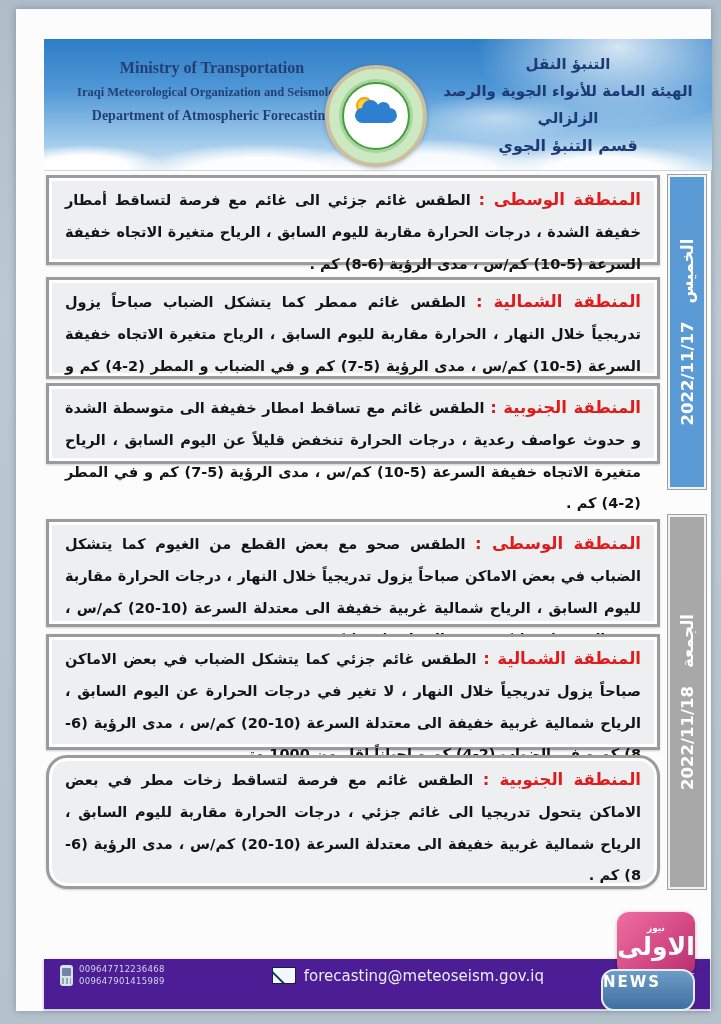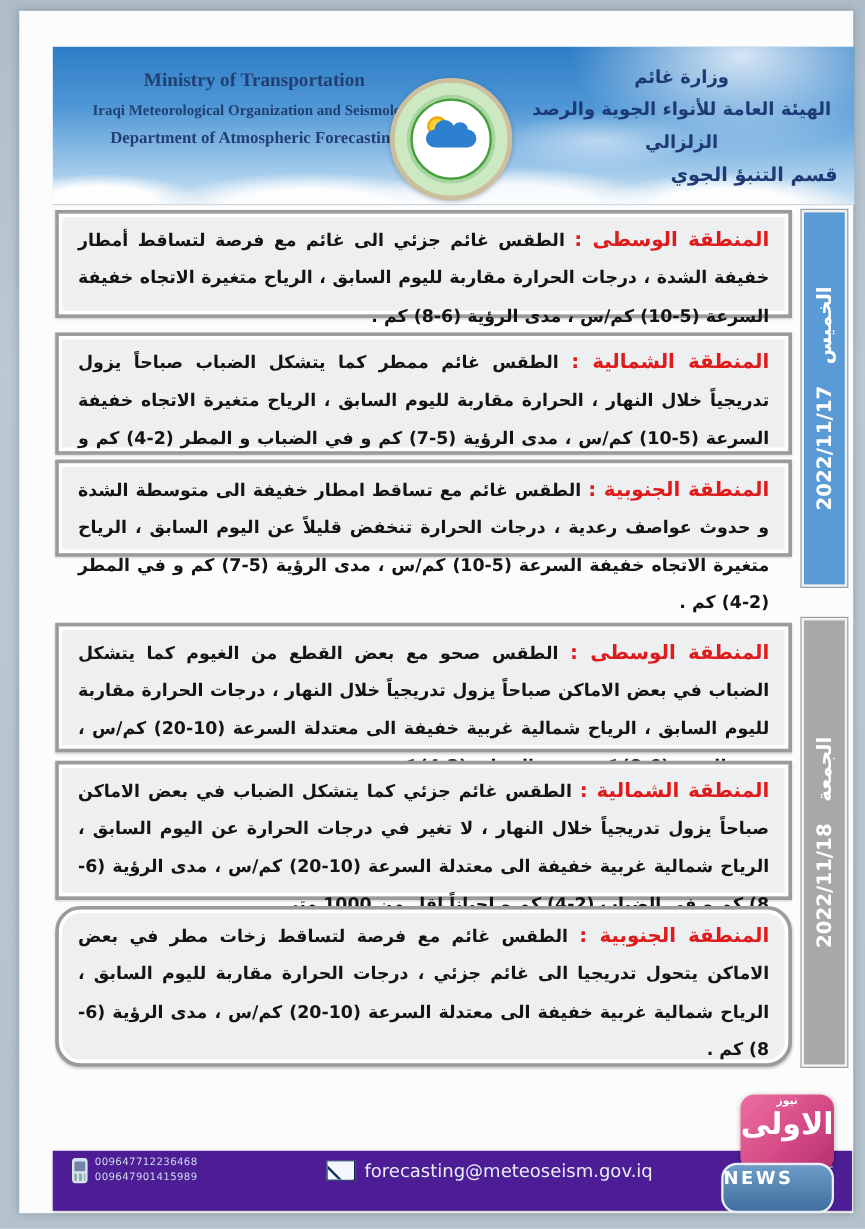--- a/index.html
+++ b/index.html
@@ -33,21 +33,21 @@
     text-align:center; line-height:1.75;
   }
   .hdr-en .l1 { font-size:16px; }
   .hdr-en .l2 { font-size:12.5px; }
   .hdr-en .l3 { font-size:14px; }
   .hdr-ar {
     position:absolute; right:14px; top:12px; width:260px;
     color:#1d3a75; font-weight:bold; text-align:center; line-height:1.8;
     direction:rtl; font-size:15px;
   }
-  .hdr-ar .a3 { font-size:16px;text-align:right; }
+  .hdr-ar .a3 { font-size:16px; }
   .logo {
     position:absolute; left:50%; top:26px; transform:translateX(-52%);
     width:102px; height:102px; border-radius:50%;
     background:#cde9c2; border:4px solid #cbbf9d;
     box-shadow:0 1px 4px rgba(0,40,80,.3);
   }
   .logo .ring {
     position:absolute; inset:13px; border-radius:50%;
     background:#ffffff; border:2px solid #45a03c;
     box-shadow:0 0 0 3px rgba(60,150,60,.25);
@@ -116,21 +116,21 @@
     text-align:center; font-size:14.5px; font-weight:bold; color:#e4eaf6;
     letter-spacing:1px; word-spacing:9px; padding-top:1px;
     font-family:"Liberation Sans", sans-serif;
   }
 
   
   .news-badge { position:absolute; right:16px; top:903px; width:94px; z-index:5; }
   .news-pink {
     width:78px; height:64px; margin-left:auto; border-radius:12px;
     background:linear-gradient(135deg,#ee6fa0 0%,#d44a86 55%,#b52f6e 100%);
-    color:#fff; direction:rtl; text-align:center; padding-top:2px;
+    color:#fff; direction:rtl; text-align:center; padding-top:12px;
     box-shadow:0 1px 4px rgba(0,0,0,.25);
   }
   .news-pink .small { font-size:9px; font-weight:bold; display:block; line-height:1; }
   .news-pink .big   { font-size:25px; font-weight:bold; line-height:1.1; display:block; }
   .news-blue {
     width:94px; height:42px; margin-top:-7px; border-radius:13px;
     background:linear-gradient(180deg,#6d9cc7 0%,#416f9f 100%);
     border:2px solid #e7eef6;
     color:#fff; font-weight:bold; font-size:15px; letter-spacing:2px;
     text-align:left; line-height:22px;
@@ -141,21 +141,21 @@
 
 <div class="page">
 
   <div class="header">
     <div class="hdr-en">
       <div class="l1">Ministry of Transportation</div>
       <div class="l2">Iraqi Meteorological Organization and Seismology</div>
       <div class="l3">Department of Atmospheric Forecasting</div>
     </div>
     <div class="hdr-ar">
-      <div class="a1">وزارة غائم</div>
+      <div class="a1">التنبؤ النقل</div>
       <div class="a2">الهيئة العامة للأنواء الجوية والرصد الزلزالي</div>
       <div class="a3">قسم التنبؤ الجوي</div>
     </div>
     <div class="logo">
       <div class="ring"></div>
       <div class="logo-art">
         <div class="sun"></div>
         <div class="cloud"></div>
       </div>
     </div>

